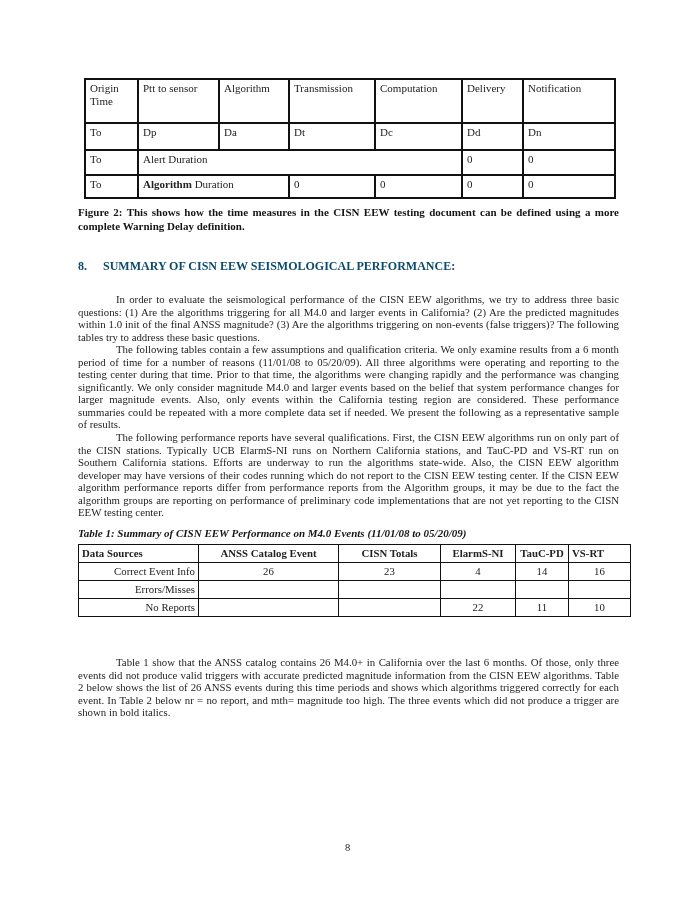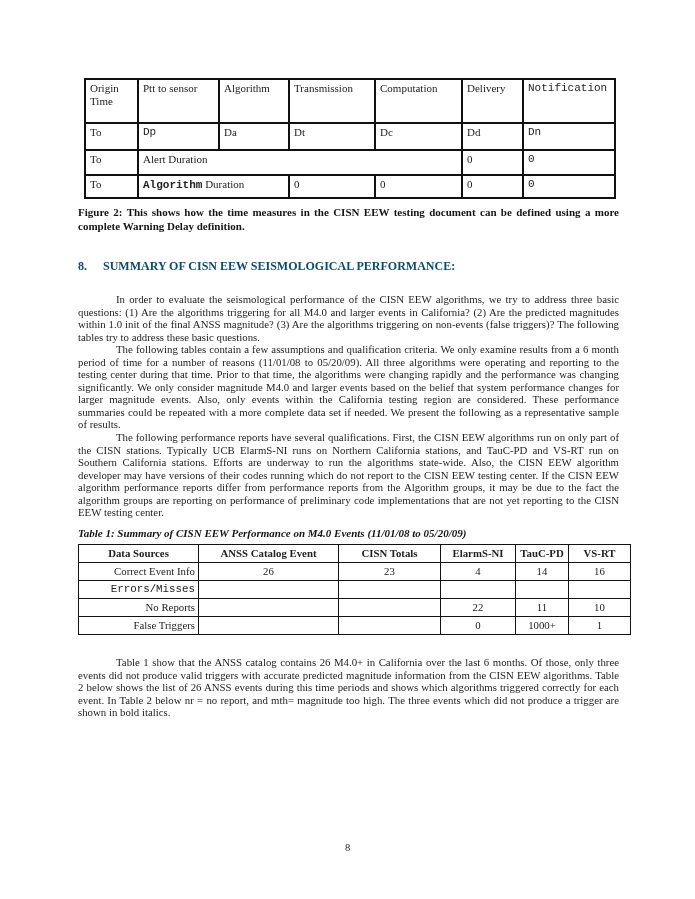--- a/index.html
+++ b/index.html
@@ -20,21 +20,21 @@
   table.fig2 th, table.fig2 td {
     border:2px solid #111;
     vertical-align:top; text-align:left;
     padding:2px 4px; font-weight:normal; line-height:13px;
   }
   table.fig2 tr.hdr th { height:38px; }
   table.fig2 tr.r2 td { height:21px; }
   table.fig2 tr.r3 td { height:19px; }
   table.fig2 tr.r4 td { height:17px; }
   table.fig2 td.span-center { text-align:left;margin-top:19px; }
-  .b { font-weight:bold;font-family:Liberation Mono, monospace; }
+  .b { font-weight:bold; }
 
   
   .fig2-caption {
     position:absolute; top:206px; left:78px; width:541px;
     font-size:11px; font-weight:bold; line-height:13.5px;
     text-align:justify; color:#151515;
   }
   .section-heading {
     position:absolute; top:259px; left:78px; width:541px;
     font-size:12px; font-weight:bold; color:#0c4a6e;
@@ -60,21 +60,21 @@
     position:absolute; top:544px; left:78px;
     border-collapse:collapse; table-layout:fixed;
     width:552px; font-size:10.8px; color:#222;
   }
   table.t1 th, table.t1 td {
     border:1.5px solid #111;
     padding:1px 3px; height:15px; line-height:13px;
     vertical-align:middle; font-weight:normal; text-align:right;
   }
   table.t1 th { font-weight:bold; text-align:center; }
-  table.t1 th.left { text-align:center;margin-left:28px; }
+  table.t1 th.left { text-align:left;margin-left:28px; }
   table.t1 td.num { text-align:center; }
 
   
   .page-number {
     position:absolute; top:842px; left:0; width:695px;
     text-align:center; font-size:10.5px; color:#222;
   }
 </style>
 </head>
 <body>
@@ -176,28 +176,20 @@
       <td class="num"></td>
     </tr>
     <tr>
       <td>No Reports</td>
       <td class="num"></td>
       <td class="num"></td>
       <td class="num">22</td>
       <td class="num">11</td>
       <td class="num">10</td>
     </tr>
-    <tr>
-      <td>False Triggers</td>
-      <td class="num"></td>
-      <td class="num"></td>
-      <td class="num">0</td>
-      <td class="num">1000+</td>
-      <td class="num">1</td>
-    </tr>
   </tbody>
     </table>
 
   <div class="body-text flow2">
     <p>Table 1 show that the ANSS catalog contains 26 M4.0+ in California over the last 6 months. Of those, only three events did not produce valid triggers with accurate predicted magnitude information from the CISN EEW algorithms. Table 2 below shows the list of 26 ANSS events during this time periods and shows which algorithms triggered correctly for each event. In Table 2 below nr = no report, and mth= magnitude too high. The three events which did not produce a trigger are shown in bold italics.</p>
   </div>
 
   <div class="page-number">8</div>
 
 </div>

